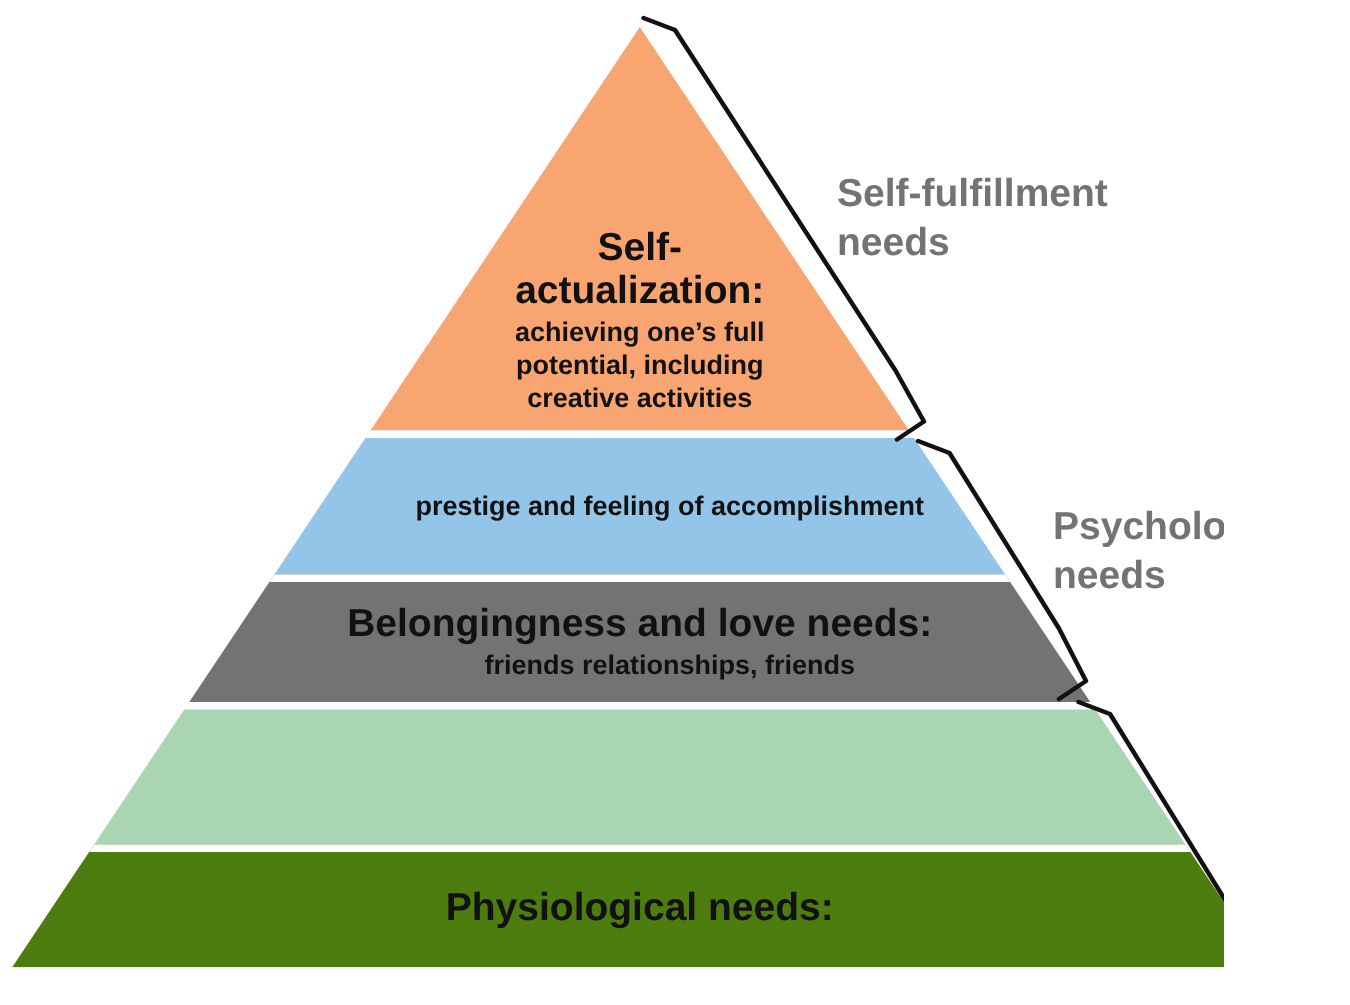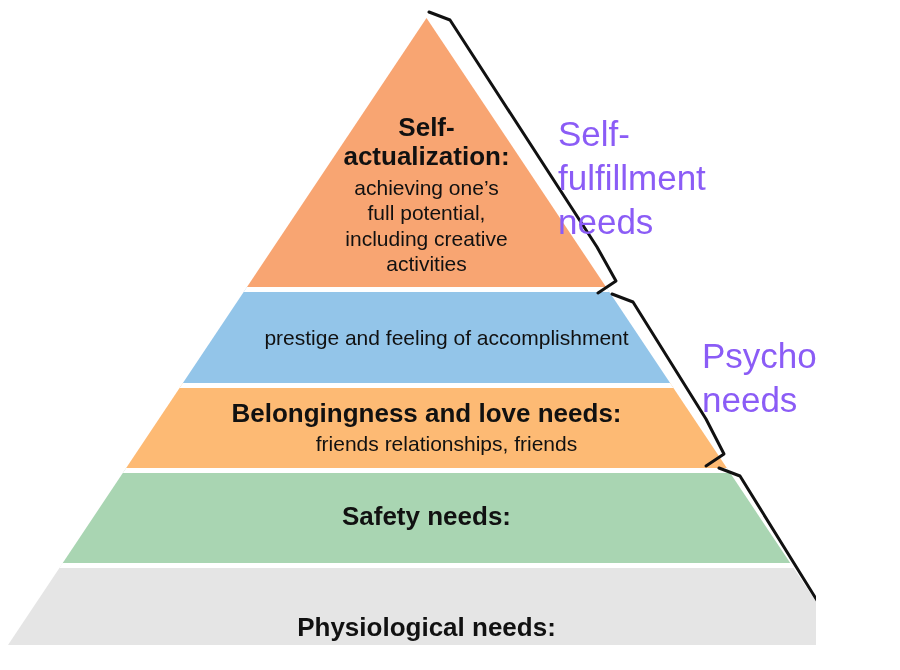--- a/index.html
+++ b/index.html
@@ -41,22 +41,22 @@
   .lv4 { height: 82px; }
 
   .heading {
     margin: 0 0 3px 0;
     font-size: 26px;
     font-weight: 700;
     line-height: 1.12;
   }
   .desc {
     margin: 0;
-    font-size: 21px;
-    font-weight: 400;
+    font-size: 18px;
+    font-weight: 700;
     line-height: 1.22;
   }
   .lv0 .heading { max-width: 195px; }
   .lv0 .desc    { max-width: 168px; }
   .lv1 .desc, .lv2 .desc, .lv3 .desc, .lv4 .desc { max-width: 520px; margin-left: 40px; }
 
   
   .braces {
     position: absolute;
     left: 0; top: 0;
@@ -67,24 +67,24 @@
     fill: none;
     stroke: #111111;
     stroke-width: 3;
     stroke-linecap: round;
     stroke-linejoin: round;
   }
 
   
   .group-label {
     position: absolute;
-    font-size: 35px;
-    font-weight: 400;
+    font-size: 26px;
+    font-weight: 700;
     line-height: 1.25;
-    color: #8b5cf6;
+    color: #737373;
   }
   .g0 { left: 558px; top: 112px; width: 200px; }
   .g1 { left: 702px; top: 334px; width: 180px; }
   .g2 { left: 818px; top: 524px; width: 84px; }
 </style>
 </head>
 <body>
 
 <div class="canvas">
 
@@ -92,30 +92,29 @@
 
     <section class="level lv0" style="background: rgb(248, 165, 114);">
       <h2 class="heading">Self-actualization:</h2>
       <p class="desc">achieving one’s full potential, including creative activities</p>
     </section>
 
     <section class="level lv1" style="background: rgb(147, 197, 233);">
       <p class="desc">prestige and feeling of accomplishment</p>
     </section>
 
-    <section class="level lv2" style="background: #fdba74;">
+    <section class="level lv2" style="background: #737373;">
       <h2 class="heading">Belongingness and love needs:</h2>
       <p class="desc">friends relationships, friends</p>
     </section>
 
     <section class="level lv3" style="background: rgb(169, 213, 178);">
-      <h2 class="heading">Safety needs:</h2>
     </section>
 
-    <section class="level lv4" style="background: #e5e5e5; justify-content: flex-end;">
+    <section class="level lv4" style="background: #4d7c0f;">
       <h2 class="heading">Physiological needs:</h2>
     </section>
 
   </div>
 
   <svg class="braces" viewBox="0 0 900 670" xmlns="http://www.w3.org/2000/svg">
     <path d="M 429 12 L 450 20 L 597 247 L 616 281 L 598 293"></path>
     <path d="M 612 294 L 633 302 L 706 419 L 724 454 L 706 466"></path>
     <path d="M 719 468 L 740 476 L 818 602 L 836 637 L 818 649"></path>
   </svg>

